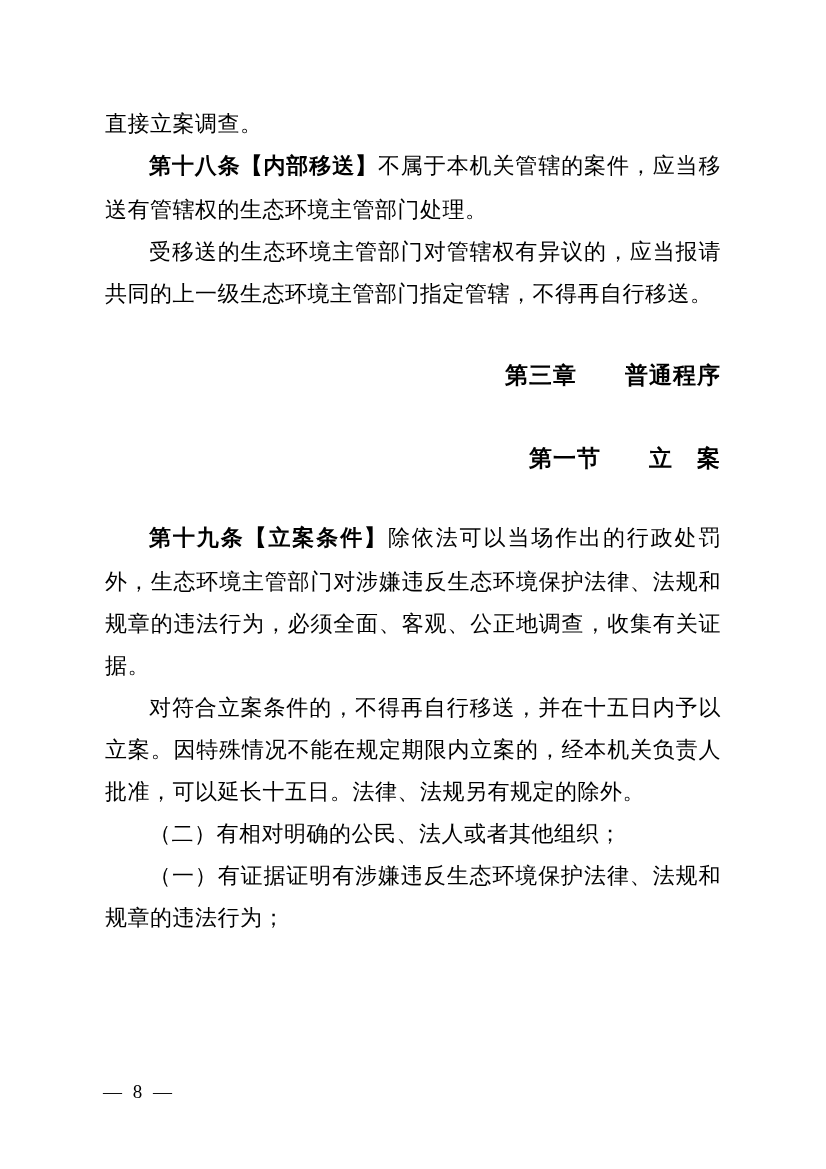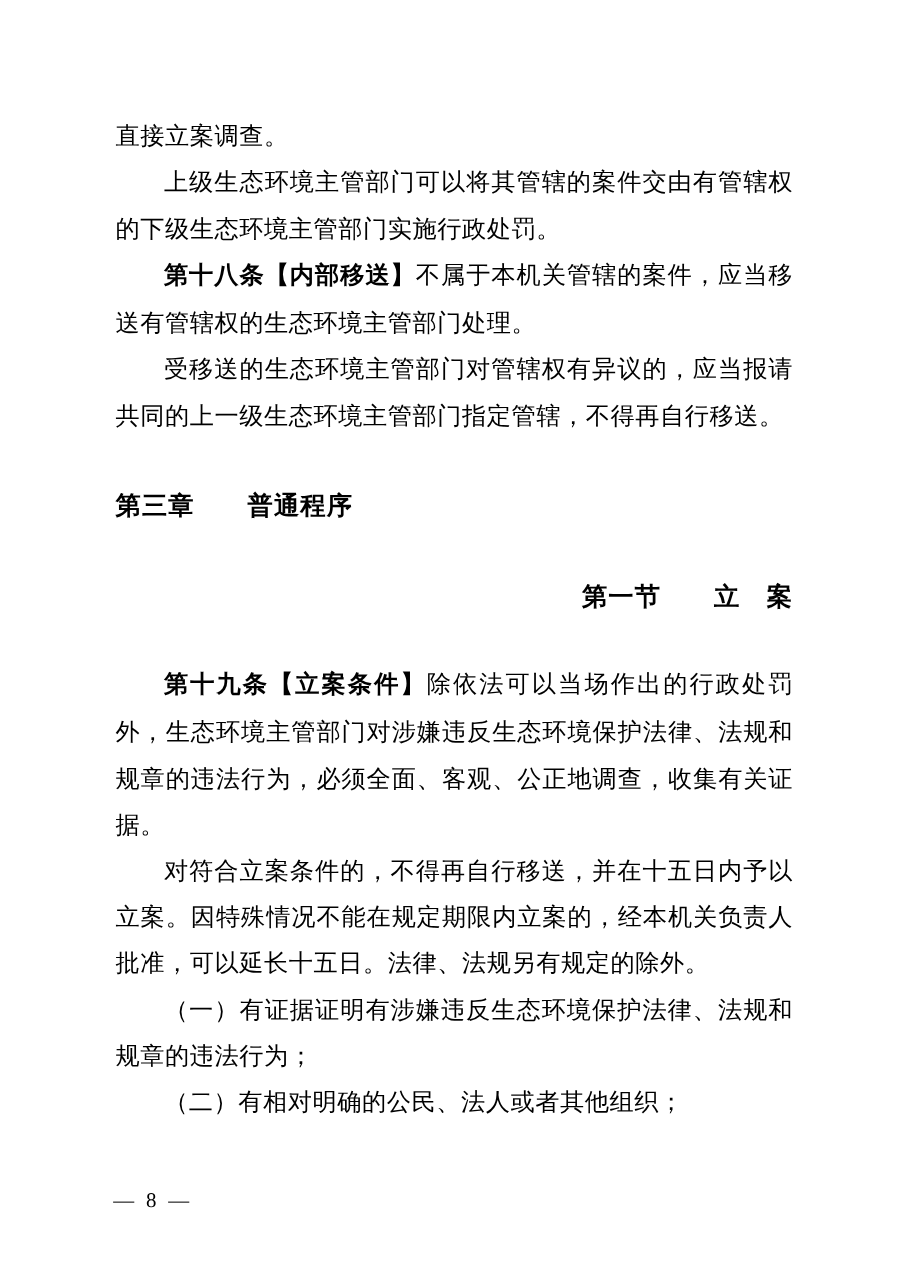--- a/index.html
+++ b/index.html
@@ -30,21 +30,21 @@
   .para.no-indent { text-indent: 0; }
   .lead {
     font-weight: 700;
     font-family: Liberation Mono, monospace;
   }
   .chapter-heading {
     margin-top: 39px;
     font-size: 23px;
     line-height: 42px;
     font-weight: 700;
-    text-align: left;
+    text-align: right;
     letter-spacing: 1px;
     font-family: "Liberation Sans", "DejaVu Sans", sans-serif;
   }
   .section-heading {
     margin: 41px 0 38px 0;
     font-size: 23px;
     line-height: 42px;
     font-weight: 700;
     text-align: right;
     letter-spacing: 1px;
@@ -60,36 +60,35 @@
   }
 </style>
 </head>
 <body>
 
 <div class="page">
   <div class="doc-body">
 
     <p class="para no-indent">直接立案调查。</p>
 
-    <p class="para">上级生态环境主管部门可以将其管辖的案件交由有管辖权的下级生态环境主管部门实施行政处罚。</p>
 
     <p class="para"><span class="lead">第十八条【内部移送】</span><span>不属于本机关管辖的案件，应当移送有管辖权的生态环境主管部门处理。</span></p>
 
     <p class="para">受移送的生态环境主管部门对管辖权有异议的，应当报请共同的上一级生态环境主管部门指定管辖，不得再自行移送。</p>
 
     <h2 class="chapter-heading">第三章　　普通程序</h2>
 
     <h3 class="section-heading">第一节　　立　案</h3>
 
     <p class="para"><span class="lead">第十九条【立案条件】</span><span>除依法可以当场作出的行政处罚外，生态环境主管部门对涉嫌违反生态环境保护法律、法规和规章的违法行为，必须全面、客观、公正地调查，收集有关证据。</span></p>
 
     <p class="para">对符合立案条件的，不得再自行移送，并在十五日内予以立案。因特殊情况不能在规定期限内立案的，经本机关负责人批准，可以延长十五日。法律、法规另有规定的除外。</p>
 
 
+    <p class="para">（二）有相对明确的公民、法人或者其他组织；</p>
+
     <p class="para">（一）有证据证明有涉嫌违反生态环境保护法律、法规和规章的违法行为；</p>
-
-    <p class="para">（二）有相对明确的公民、法人或者其他组织；</p>
 
 
   </div>
 
   <div class="page-footer">— 8 —</div>
 </div>
 
 </body></html>

